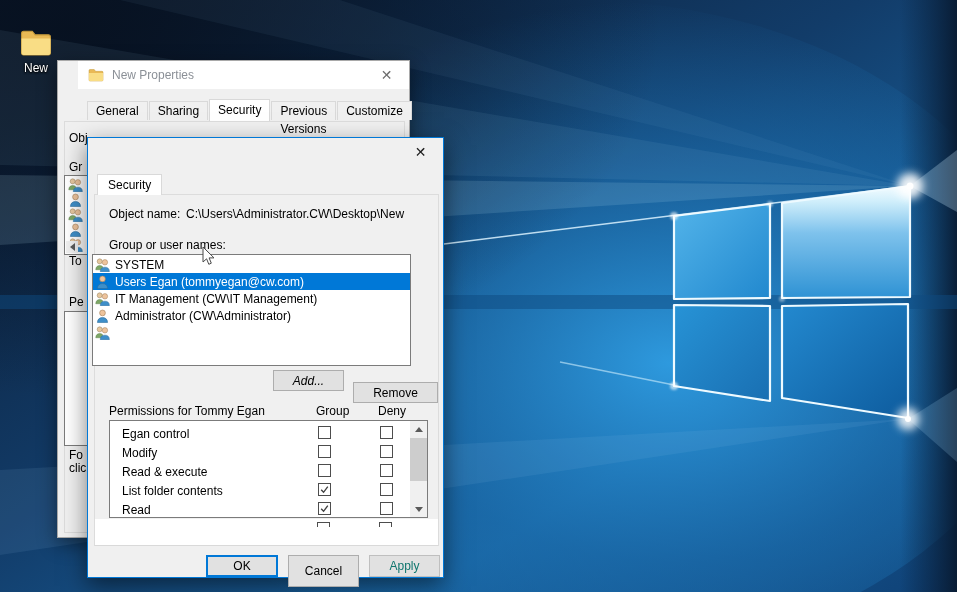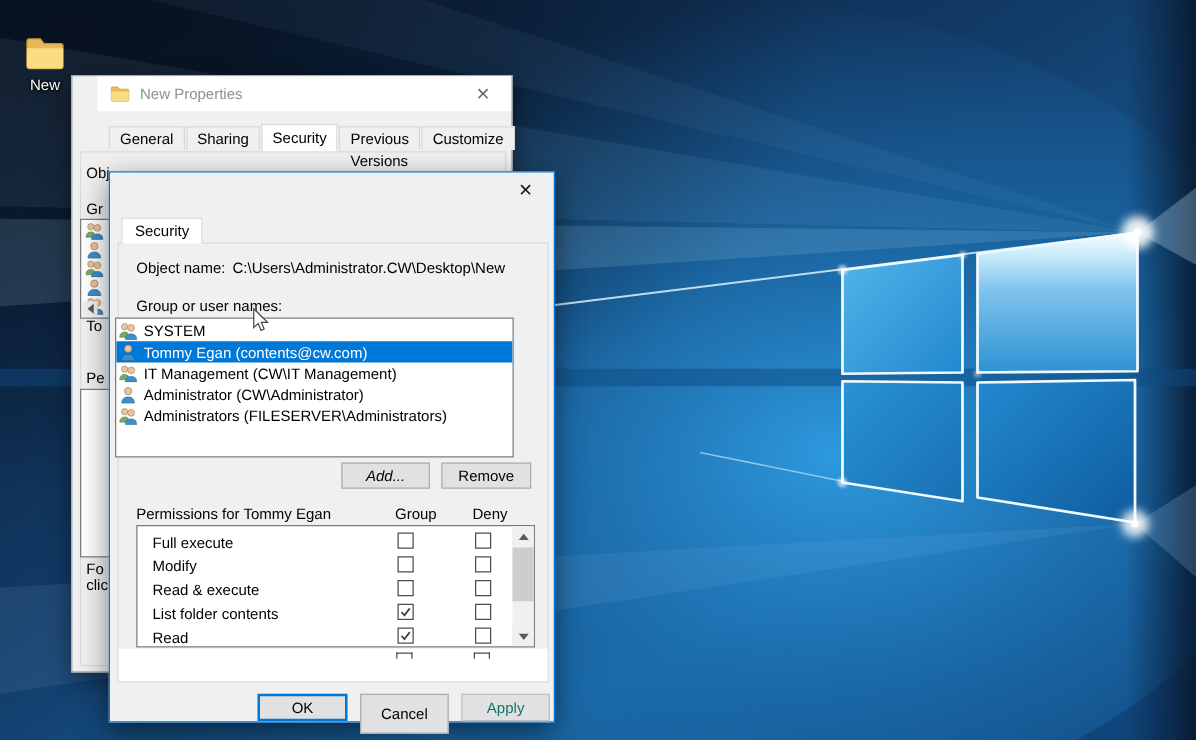--- a/index.html
+++ b/index.html
@@ -268,52 +268,51 @@
         <div class="urow">
           <svg class="picon" viewBox="0 0 16 15" width="15" height="14">
             <use href="#icon-group"></use>
           </svg>
           <span>SYSTEM</span>
         </div>
         <div class="urow sel">
           <svg class="picon" viewBox="0 0 16 15" width="15" height="14">
             <use href="#icon-user"></use>
           </svg>
-          <span>Tommy Egan (contents@cw.com)</span>
+          <span>Users Egan (tommyegan@cw.com)</span>
         </div>
         <div class="urow">
           <svg class="picon" viewBox="0 0 16 15" width="15" height="14">
             <use href="#icon-group"></use>
           </svg>
           <span>IT Management (CW\IT Management)</span>
         </div>
         <div class="urow">
           <svg class="picon" viewBox="0 0 16 15" width="15" height="14">
             <use href="#icon-user"></use>
           </svg>
           <span>Administrator (CW\Administrator)</span>
         </div>
         <div class="urow">
           <svg class="picon" viewBox="0 0 16 15" width="15" height="14">
             <use href="#icon-group"></use>
           </svg>
-          <span>Administrators (FILESERVER\Administrators)</span>
         </div>
       </div>
 
     <button class="wbtn" style="left:185px; top:232px; width:71px; height:21px;font-style:italic;">Add...</button>
-    <button class="wbtn" style="left:265px; top:232px; width:72px; height:21px;">Remove</button>
+    <button class="wbtn" style="left:265px; top:244px; width:85px; height:21px;">Remove</button>
 
     <span class="lbl" style="left:21px; top:266px;">Permissions for Tommy Egan</span>
     <span class="lbl" style="left:228px; top:266px;">Group</span>
     <span class="lbl" style="left:290px; top:266px;">Deny</span>
 
     <div id="perm-list" class="lbox">
       <div class="prow">
-          <span class="plabel">Full execute</span>
+          <span class="plabel">Egan control</span>
           <div class="cb allow"></div>
           <div class="cb deny"></div>
         </div>
         <div class="prow">
           <span class="plabel">Modify</span>
           <div class="cb allow"></div>
           <div class="cb deny"></div>
         </div>
         <div class="prow">
           <span class="plabel">Read &amp; execute</span>

